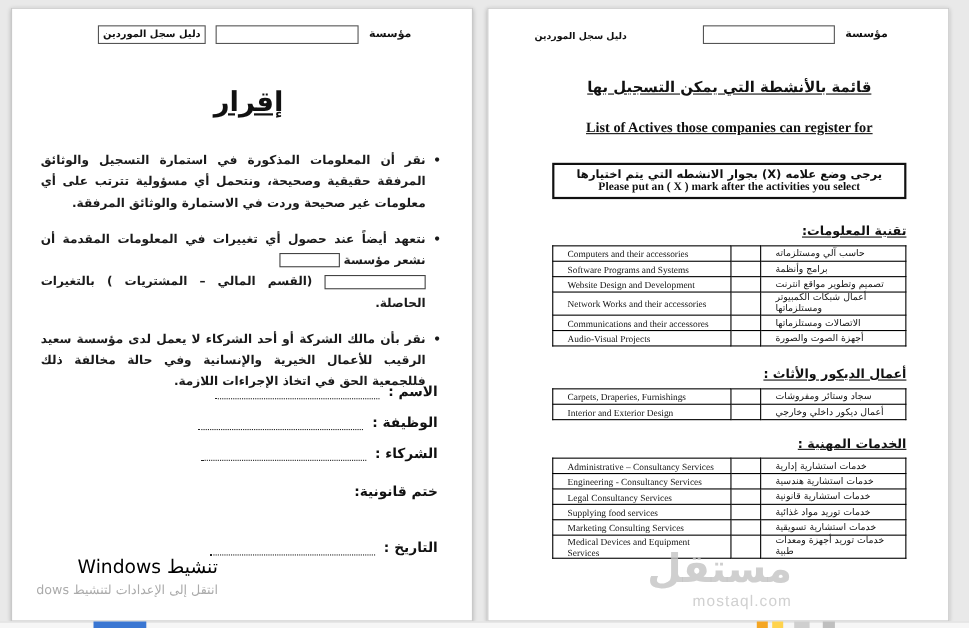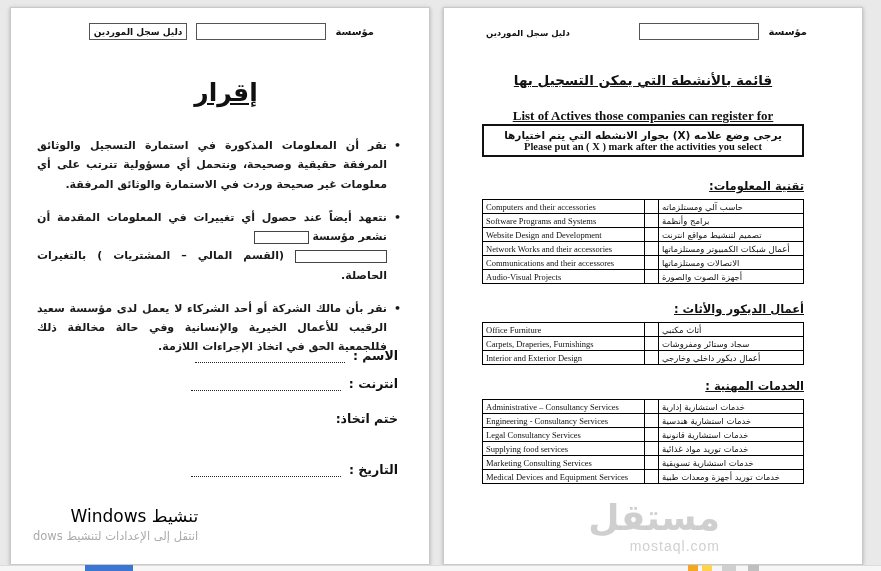--- a/index.html
+++ b/index.html
@@ -41,32 +41,32 @@
   .ibox.w55 { width:55px; } .ibox.w90 { width:92px; }
 
   .fields { position:absolute; top:336px; right:31px; left:30px; direction:rtl;
             font-size:12.5px; font-weight:bold; }
   .frow { margin-bottom:9px; height:19px; display:flex; align-items:flex-end; gap:8px; }
   .dotline { display:inline-block; width:150px; border-bottom:1.6px dotted #222; height:13px; }
   .frow.stamp { margin-top:16px; }
   .frow.date  { margin-top:32px; }
 
   
-  .acontent { position:absolute; top:64px; left:38px; width:322px; direction:rtl; }
+  .acontent { position:absolute; top:64px; left:58px; width:322px; direction:rtl; }
   .t-ar { text-align:center; font-size:13.5px; font-weight:bold; text-decoration:underline; }
   .t-en { text-align:center; font-size:13px; font-weight:bold; text-decoration:underline;
           margin-top:20px; direction:ltr; font-family:"Liberation Serif",serif; }
-  .notebox { margin-top:0; border:2px solid #111; padding:3px 0; text-align:center; }
+  .notebox { margin-top:24px; border:2px solid #111; padding:3px 0; text-align:center; }
   .note-ar { font-size:10.5px; font-weight:bold; }
   .note-en { font-size:10.5px; font-weight:bold; direction:ltr; font-family:"Liberation Serif",serif; }
   .sechead { margin-top:22px; font-size:11.5px; font-weight:bold; text-decoration:underline; text-align:right; }
   .sechead.s2 { margin-top:18px; }
   .sechead.s3 { margin-top:14px; }
   table.atable { direction:ltr; border-collapse:collapse; width:100%; margin-top:6px; }
-  .atable td { border:1px solid #000; height:14px; padding:0 3px; font-size:8.5px; vertical-align:middle; }
+  .atable td { border:1px solid #000; height:14px; padding:0 13px; font-size:8.5px; vertical-align:middle; }
   td.c-en  { width:162px; font-family:"Liberation Serif",serif; }
   td.c-mark{ width:14px; }
   td.c-ar  { font-family:"DejaVu Sans",sans-serif; }
 
   
   .wm-mostaql { position:absolute; left:580px; top:498px; width:140px; text-align:right;
                 pointer-events:none; }
   .wm-mostaql .big { font-size:36px; font-weight:bold; color:rgba(195,195,195,.8); line-height:1.1; }
   .wm-mostaql .dom { font-size:14px; color:rgba(200,200,200,.85); letter-spacing:1px;
                      font-family:"Liberation Sans",sans-serif; }
@@ -123,25 +123,29 @@
         </span>
       </div>
     </div>
 
     <div class="fields">
       <div class="frow">
         <span>الاسم :</span>
         <span class="dotline"></span>
       </div>
       <div class="frow">
-        <span>انترنت :</span>
+        <span>الوظيفة :</span>
+        <span class="dotline"></span>
+      </div>
+      <div class="frow">
+        <span>الشركاء :</span>
         <span class="dotline"></span>
       </div>
       <div class="frow stamp">
-        <span>ختم اتخاذ:</span>
+        <span>ختم قانونية:</span>
       </div>
       <div class="frow date">
         <span>التاريخ :</span>
         <span class="dotline"></span>
       </div>
     </div>
   </div>
 
   <div class="page right" dir="rtl">
 
@@ -169,21 +173,21 @@
             <td class="c-ar">حاسب آلي ومستلزماته</td>
           </tr>
           <tr>
             <td class="c-en">Software Programs and Systems</td>
             <td class="c-mark"></td>
             <td class="c-ar">برامج وأنظمة</td>
           </tr>
           <tr>
             <td class="c-en">Website Design and Development</td>
             <td class="c-mark"></td>
-            <td class="c-ar">تصميم لتنشيط مواقع انترنت</td>
+            <td class="c-ar">تصميم وتطوير مواقع انترنت</td>
           </tr>
           <tr>
             <td class="c-en">Network Works and their accessories</td>
             <td class="c-mark"></td>
             <td class="c-ar">أعمال شبكات الكمبيوتر ومستلزماتها</td>
           </tr>
           <tr>
             <td class="c-en">Communications and their accessores</td>
             <td class="c-mark"></td>
             <td class="c-ar">الاتصالات ومستلزماتها</td>
@@ -192,25 +196,20 @@
             <td class="c-en">Audio-Visual Projects</td>
             <td class="c-mark"></td>
             <td class="c-ar">أجهزة الصوت والصورة</td>
           </tr>
         </tbody>
       </table>
 
       <div class="sechead s2">أعمال الديكور والأثاث :</div>
       <table class="atable">
         <tbody>
-          <tr>
-            <td class="c-en">Office Furniture</td>
-            <td class="c-mark"></td>
-            <td class="c-ar">أثاث مكتبي</td>
-          </tr>
           <tr>
             <td class="c-en">Carpets, Draperies, Furnishings</td>
             <td class="c-mark"></td>
             <td class="c-ar">سجاد وستائر ومفروشات</td>
           </tr>
           <tr>
             <td class="c-en">Interior and Exterior Design</td>
             <td class="c-mark"></td>
             <td class="c-ar">أعمال ديكور داخلي وخارجي</td>
           </tr>

